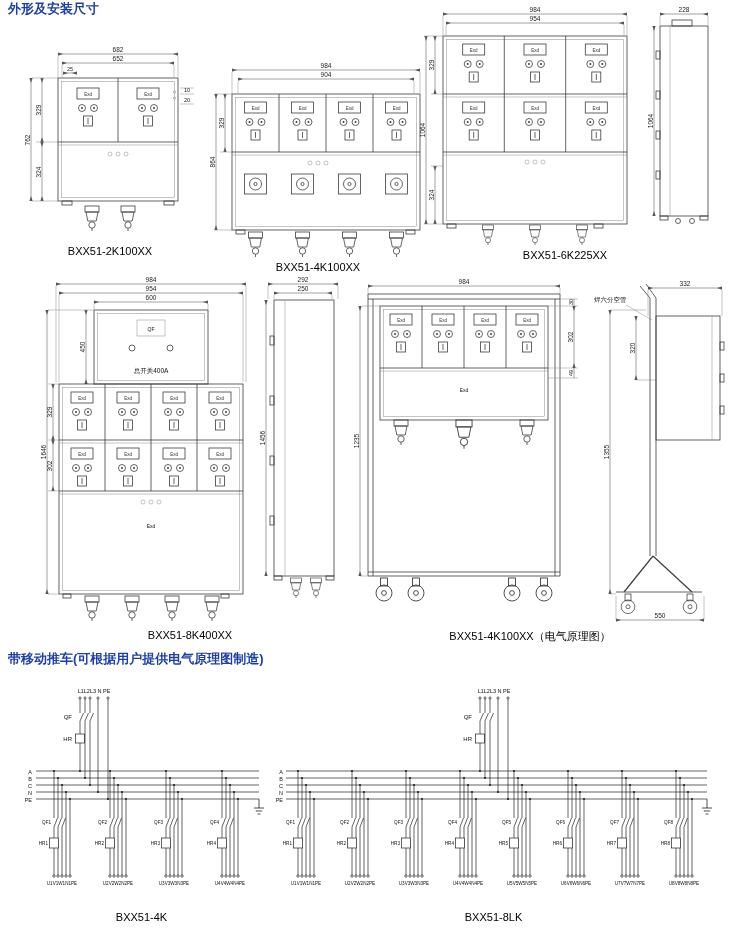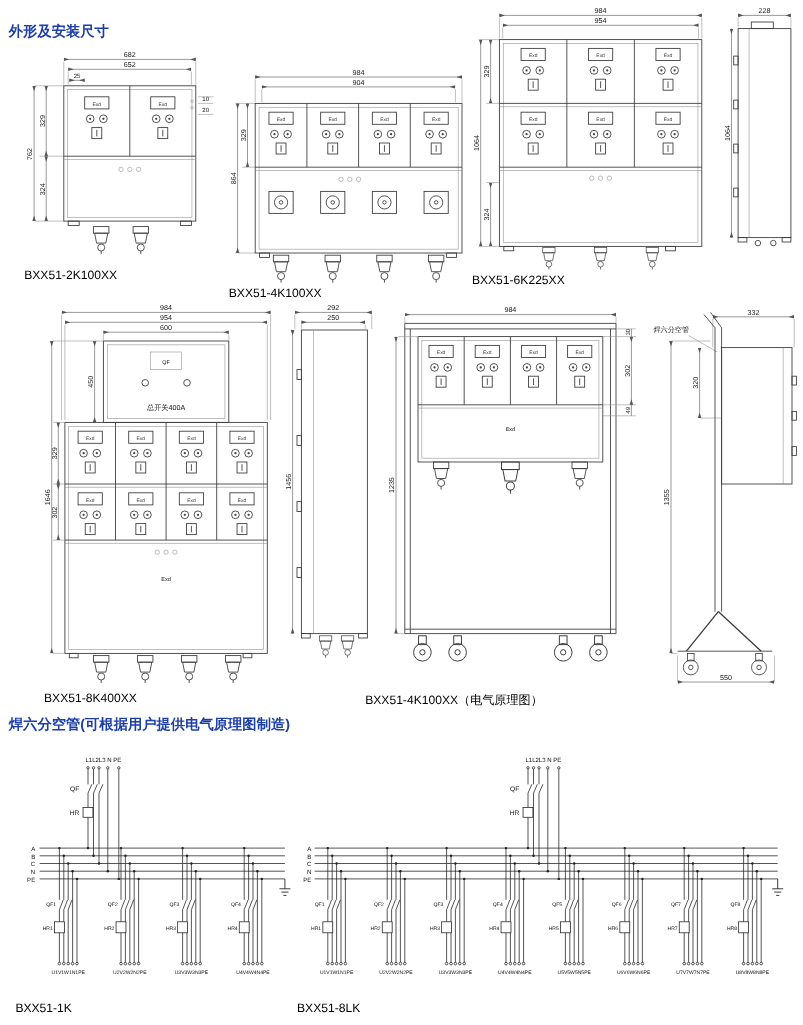--- a/index.html
+++ b/index.html
@@ -1,20 +1,20 @@
 <!DOCTYPE html>
 <html><head>
 <meta charset="utf-8">
 <style>
   *{box-sizing:border-box;margin:0;padding:0}
   html,body{background:#fff}
   body{width:730px;height:932px;position:relative;overflow:hidden;
        font-family:"Liberation Sans","DejaVu Sans",sans-serif;color:#111}
   .sec-title{position:absolute;left:8px;font-size:13px;font-weight:bold;color:#1d3fa8;white-space:nowrap}
-  .fig{position:absolute;display:flex;flex-direction:column;}
+  .fig{position:absolute;display:flex;flex-direction:column;align-items:center}
   .fig-views{display:flex;align-items:flex-start}
   .fig-caption{font-size:11px;color:#000;margin-top:3px;white-space:nowrap}
   svg{display:block}
   .ln{stroke:#3d3d3d;stroke-width:0.8;fill:none}
   .lw{stroke:#3d3d3d;stroke-width:1.2;fill:none}
   .lt{stroke:#8a8a8a;stroke-width:0.5;fill:none}
   .dim{stroke:#555;stroke-width:0.55;fill:none}
   .dt{font-size:6.5px;fill:#222}
   .dts{font-size:5.5px;fill:#222}
   .mt{font-size:6.5px;fill:#111}
@@ -110,21 +110,21 @@
       <line x1="28" y1="1" x2="28" y2="101"></line>
       <circle cx="0" cy="73" r="1.1" fill="#222" stroke="none"></circle>
       <circle cx="5" cy="80" r="1.1" fill="#222" stroke="none"></circle>
       <circle cx="10" cy="87" r="1.1" fill="#222" stroke="none"></circle>
       <circle cx="18" cy="94" r="1.1" fill="#222" stroke="none"></circle>
       <circle cx="28" cy="101" r="1.1" fill="#222" stroke="none"></circle>
     </g>
   </defs>
 </svg>
 
-<div class="sec-title" style="top:20px">外形及安装尺寸</div>
+<div class="sec-title" style="top:0">外形及安装尺寸</div>
 
 <div class="fig" style="left:22px;top:46px">
   <svg width="176" height="196">
     <line class="dim" x1="36" y1="8" x2="156" y2="8" marker-start="url(#ar)" marker-end="url(#ar)"></line>
     <text class="dt" x="96" y="6" text-anchor="middle">682</text>
     <line class="dim" x1="40" y1="17" x2="152" y2="17" marker-start="url(#ar)" marker-end="url(#ar)"></line>
     <text class="dt" x="96" y="15" text-anchor="middle">652</text>
     <line class="lt" x1="36" y1="10" x2="36" y2="31"></line>
       <line class="lt" x1="156" y1="10" x2="156" y2="31"></line>
     <line class="lt" x1="40" y1="19" x2="40" y2="31"></line>
@@ -203,21 +203,21 @@
     <use href="#sock" x="47.5" y="170"></use>
       <use href="#sock" x="94.5" y="170"></use>
       <use href="#sock" x="141.5" y="170"></use>
       <use href="#sock" x="188.5" y="170"></use>
     <rect class="ln" x="28" y="168" width="9" height="4"></rect>
       <rect class="ln" x="198" y="168" width="9" height="4"></rect>
   </svg>
   <div class="fig-caption">BXX51-4K100XX</div>
 </div>
 
-<div class="fig" style="left:429px;top:6px">
+<div class="fig" style="left:418px;top:6px">
   <div class="fig-views">
     <svg width="224" height="240">
       <line class="dim" x1="25" y1="8" x2="209" y2="8" marker-start="url(#ar)" marker-end="url(#ar)"></line>
       <text class="dt" x="117" y="6" text-anchor="middle">984</text>
       <line class="dim" x1="28" y1="17" x2="206" y2="17" marker-start="url(#ar)" marker-end="url(#ar)"></line>
       <text class="dt" x="117" y="15" text-anchor="middle">954</text>
       <line class="lt" x1="25" y1="10" x2="25" y2="29"></line>
         <line class="lt" x1="209" y1="10" x2="209" y2="29"></line>
       <line class="lt" x1="28" y1="19" x2="28" y2="29"></line>
         <line class="lt" x1="206" y1="19" x2="206" y2="29"></line>
@@ -447,21 +447,21 @@
       <use href="#wheel" transform="translate(100,318) scale(0.85)"></use>
       <line class="dim" x1="26" y1="344" x2="114" y2="344" marker-start="url(#ar)" marker-end="url(#ar)"></line>
       <text class="dt" x="70" y="342" text-anchor="middle">550</text>
       <line class="lt" x1="26" y1="320" x2="26" y2="344"></line>
         <line class="lt" x1="114" y1="320" x2="114" y2="344"></line>
     </svg>
   </div>
   <div class="fig-caption">BXX51-4K100XX（电气原理图）</div>
 </div>
 
-<div class="sec-title" style="top:650px">焊六分空管(可根据用户提供电气原理图制造)</div>
+<div class="sec-title" style="top:650px">带移动推车(可根据用户提供电气原理图制造)</div>
 
 <div class="fig" style="left:14px;top:686px">
   <svg width="255" height="222">
     <text class="sbl" x="80" y="7" text-anchor="middle">L1L2L3 N PE</text>
     <g transform="translate(66,12)">
         <use href="#mainin"></use>
       </g>
     <text class="sct" x="58" y="33" text-anchor="end">QF</text>
     <text class="sct" x="58" y="55" text-anchor="end">HR</text>
     <line class="sc" x1="22" y1="85" x2="245" y2="85"></line>
@@ -495,21 +495,21 @@
     <text class="stt" x="149" y="138" text-anchor="end">QF3</text>
     <text class="stt" x="146" y="159" text-anchor="end">HR3</text>
     <text class="stt" x="160" y="199" text-anchor="middle">U3V3W3N3PE</text>
     <g transform="translate(216,85)">
         <use href="#branch"></use>
       </g>
     <text class="stt" x="205" y="138" text-anchor="end">QF4</text>
     <text class="stt" x="202" y="159" text-anchor="end">HR4</text>
     <text class="stt" x="216" y="199" text-anchor="middle">U4V4W4N4PE</text>
   </svg>
-  <div class="fig-caption">BXX51-1K</div>
+  <div class="fig-caption">BXX51-4K</div>
 </div>
 
 <div class="fig" style="left:270px;top:686px">
   <svg width="447" height="222">
     <text class="sbl" x="224" y="7" text-anchor="middle">L1L2L3 N PE</text>
     <g transform="translate(210,12)">
         <use href="#mainin"></use>
       </g>
     <text class="sct" x="202" y="33" text-anchor="end">QF</text>
     <text class="sct" x="202" y="55" text-anchor="end">HR</text>

